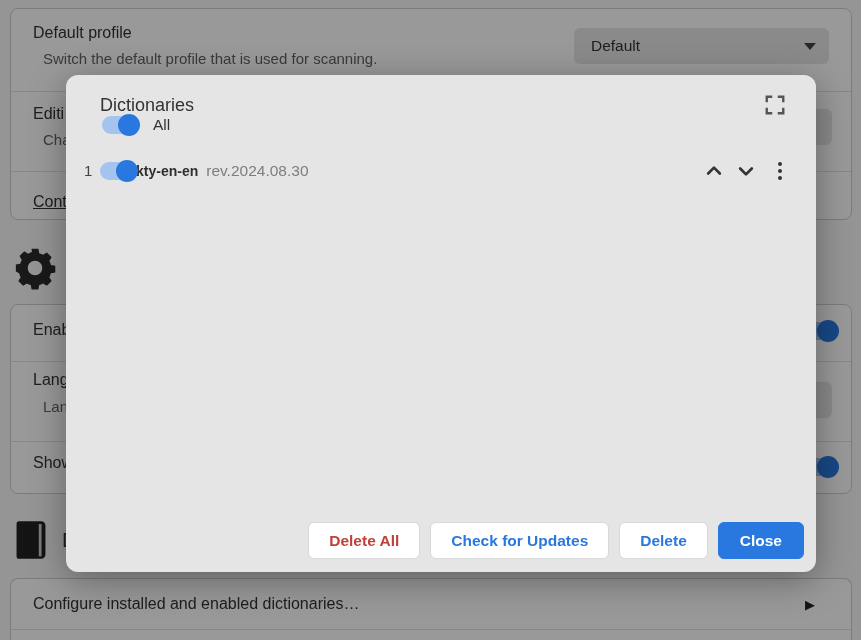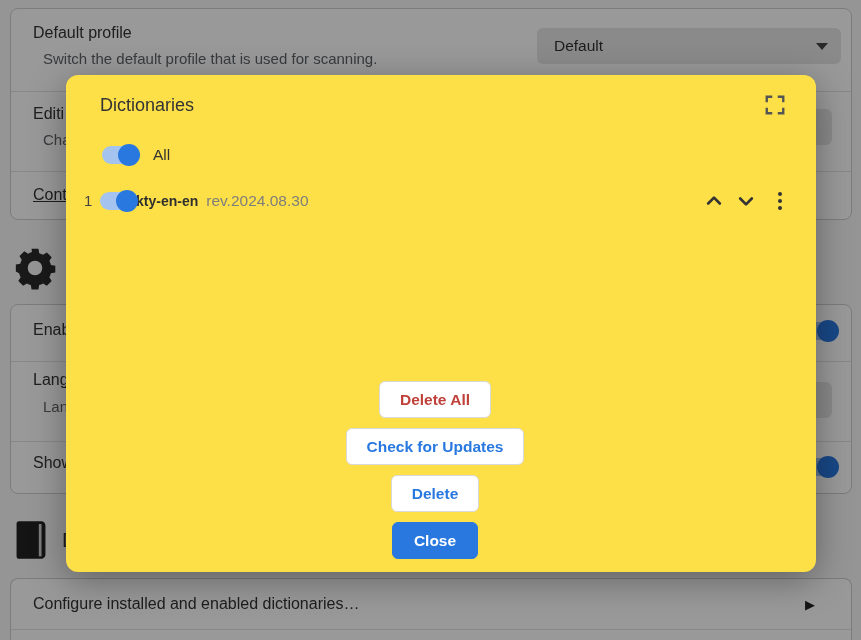--- a/index.html
+++ b/index.html
@@ -30,68 +30,68 @@
   .toggle.off { background:#d8d8d8; }
   .toggle.off .thumb { width:23px; height:23px; left:-3px; top:-2.5px; background:#ffffff;
                        box-shadow:0 1px 3px rgba(0,0,0,0.35); }
   .bg-toggle { position:absolute; right:14px; }
 
   
   .overlay { position:absolute; inset:0; background:rgba(0,0,0,0.4); }
 
   
   .modal { position:absolute; left:66px; top:75px; width:750px; height:497px;
-           background:#fde047; border-radius:12px; box-shadow:0 8px 36px rgba(0,0,0,0.35);
+           background:#e5e5e5; border-radius:12px; box-shadow:0 8px 36px rgba(0,0,0,0.35);
            display:flex; flex-direction:column; }
   .modal-header { display:flex; justify-content:space-between; align-items:center;
                   padding:19px 30px 0 34px; }
   .modal-title { font-size:18px; color:#333; }
   .icon-btn { background:none; border:none; cursor:pointer; padding:0; line-height:0; }
   .wildcard-row { display:flex; align-items:center; margin-top:27px; padding:0 20px 0 34px; }
   .wildcard-label { font-size:15.5px; color:#333; }
   .help-link { font-size:15.5px; color:#2878e0; margin-left:5px; text-decoration:none; }
-  .all-row { display:flex; align-items:center; margin-top:30px; padding-left:36px; }
+  .all-row { display:flex; align-items:center; padding-left:36px; }
   .all-label { font-size:15.5px; color:#333; margin-left:15px; }
   .entry-row { display:flex; align-items:center; margin-top:26px; padding:0 34px 0 18px; }
   .entry-index { width:14px; font-size:15px; color:#444; }
   .entry-row .toggle { margin-left:2px; }
   .entry-name { font-size:14px; font-weight:bold; color:#2f2f2f; }
   .entry-rev { font-size:15.5px; color:#7d7d7d; margin-left:8px; }
   .entry-actions { margin-left:auto; display:flex; align-items:center; }
   .chev-btn { margin-left:12px; }
   .kebab { margin-left:22px; display:flex; flex-direction:column; align-items:center; }
   .kebab i { width:4px; height:4px; border-radius:50%; background:#333; margin:1.6px 0; }
   .modal-spacer { flex:1; }
   .modal-footer { display:flex; justify-content:flex-end; align-items:center;
-                  gap:10px; padding:0 12px 13px 0;flex-direction:column; }
+                  gap:10px; padding:0 12px 13px 0; }
   .btn { height:37px; padding:0 20px; border-radius:6px; border:1px solid #d9d9d9;
          background:#ffffff; font-family:"Liberation Sans", sans-serif;
          font-size:15.5px; font-weight:bold; cursor:pointer; }
   .btn-danger { color:#c0403a; }
   .btn-link { color:#2878e0; }
   .btn-primary { background:#2878e0; border-color:#2878e0; color:#ffffff; padding:0 21px; }
 </style>
 </head>
 <body>
 
 <div class="page">
 
   <div class="panel" style="top:8px; height:212px;">
     <div class="row-title" style="top:15px;">Default profile</div>
     <div class="row-desc" style="top:41px;">Switch the default profile that is used for scanning.</div>
-    <div class="select" style="right:10px; top:19px; width:304px;">
+    <div class="select" style="right:22px; top:19px; width:255px;">
       <span>Default</span>
       <span class="dd-arrow"></span>
     </div>
     <div class="divider" style="top:82px;"></div>
     <div class="row-title" style="top:96px;">Editi</div>
     <div class="row-desc" style="top:122px;">Cha</div>
     <div class="select" style="right:19px; top:100px; width:258px;"></div>
     <div class="divider" style="top:162px;"></div>
-    <div class="row-title" style="top:177px;text-decoration:underline;">Cont</div>
+    <div class="row-title" style="top:184px;text-decoration:underline;">Cont</div>
     <div class="row-arrow" style="right:36px; top:182px;">▶</div>
   </div>
 
   <div class="section-head" style="left:12px; top:245px;">
     <svg width="46" height="46" viewBox="0 0 24 24">
       <path fill="#2a2a2a" fill-rule="evenodd" d="M10.2 2h3.6l.4 2.3a8 8 0 0 1 2 .8l2-1.2 2.5 2.5-1.2 2a8 8 0 0 1 .8 2l2.3.4v3.6l-2.3.4a8 8 0 0 1-.8 2l1.2 2-2.5 2.5-2-1.2a8 8 0 0 1-2 .8l-.4 2.3h-3.6l-.4-2.3a8 8 0 0 1-2-.8l-2 1.2-2.5-2.5 1.2-2a8 8 0 0 1-.8-2L2 13.8v-3.6l2.3-.4a8 8 0 0 1 .8-2l-1.2-2 2.5-2.5 2 1.2a8 8 0 0 1 2-.8zM12 8.2a3.8 3.8 0 1 0 0 7.6 3.8 3.8 0 0 0 0-7.6z"></path>
     </svg>
     <span class="section-label">G</span>
   </div>
 

